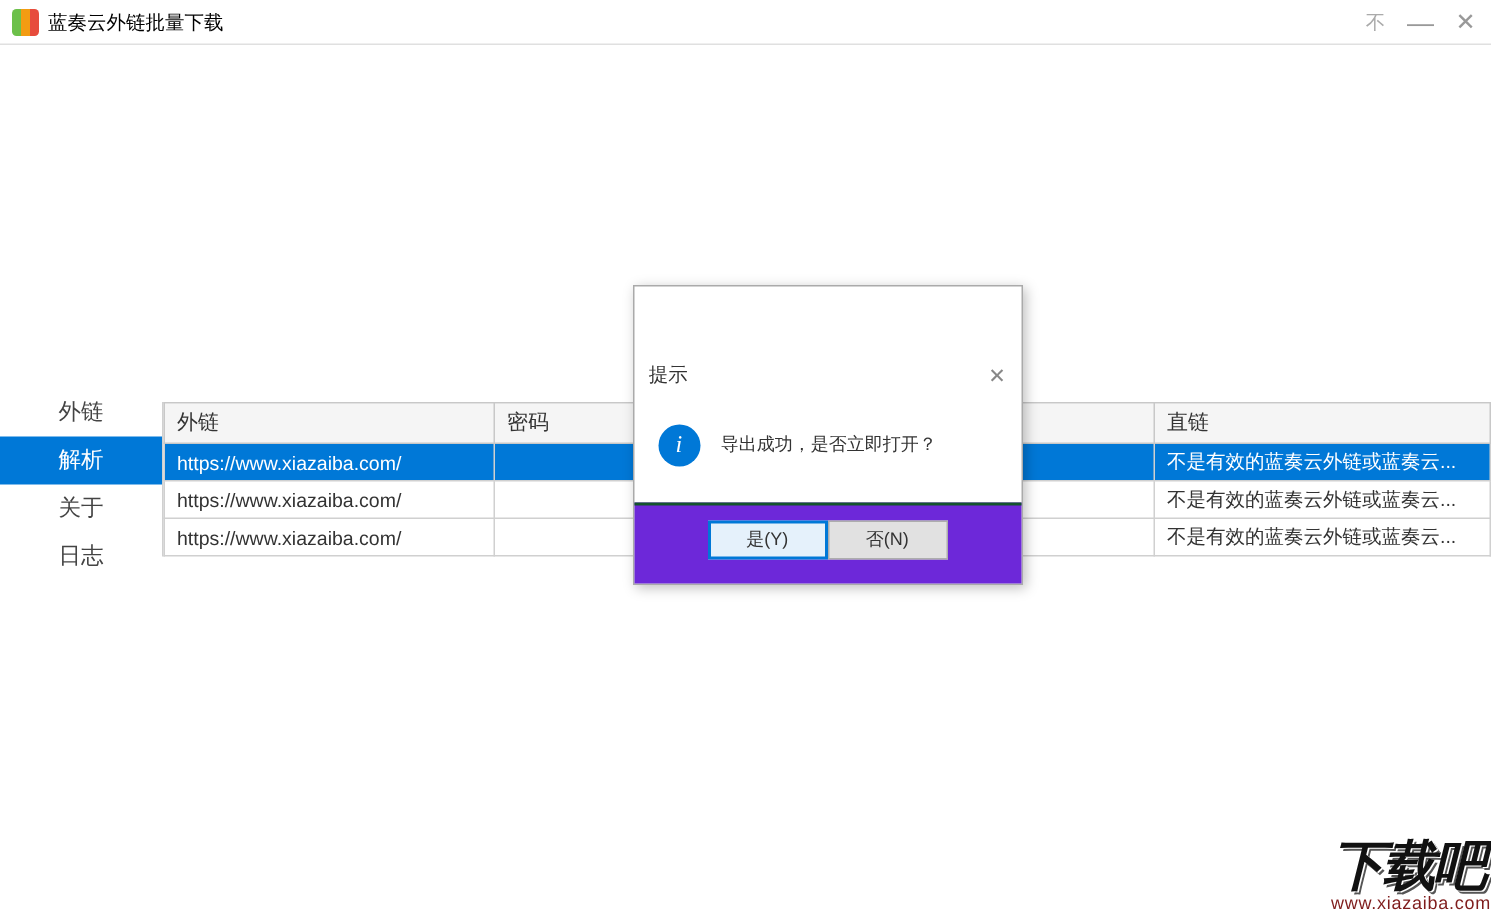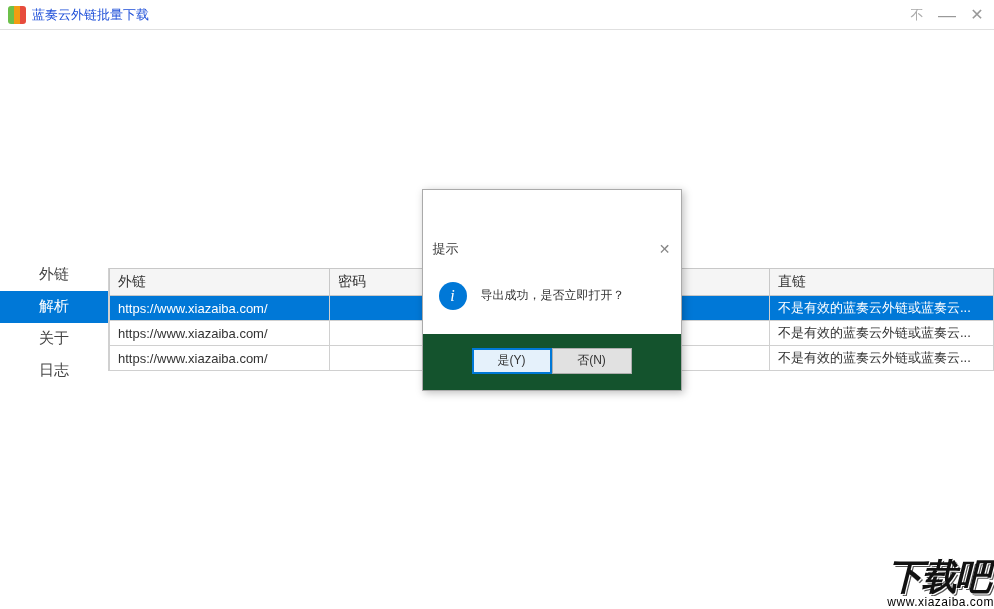--- a/index.html
+++ b/index.html
@@ -42,21 +42,21 @@
       background: #f39c12;
     }
     .app-icon-right {
       width: 6px;
       height: 18px;
       background: #e74c3c;
       border-radius: 0 3px 3px 0;
     }
     .app-title {
       flex: 1;
-      color: #1d4ed8;
+      color: #000000;
       font-size: 13px;
     }
     .window-controls {
       display: flex;
       gap: 12px;
       align-items: center;
     }
     .win-btn {
       width: 18px;
       height: 18px;
@@ -185,22 +185,22 @@
       flex-shrink: 0;
     }
     .dialog-msg {
       font-size: 12px;
       color: #333;
     }
     .dialog-buttons {
       display: flex;
       justify-content: center;
       padding: 10px 0 16px 0;
-      border-top: 4px solid #14532d;
-      background: #14532d;
+      border-top: 2px solid #14532d;
+      background: #6d28d9;
     }
     .dlg-btn {
       width: 80px;
       height: 26px;
       background: #e1e1e1;
       border: 1px solid #adadad;
       font-size: 12px;
       cursor: pointer;
       color: #333;
     }
@@ -219,21 +219,21 @@
     .wm-big {
       font-size: 36px;
       font-weight: 900;
       font-style: italic;
       letter-spacing: -2px;
       text-shadow: 1px 1px 0 #fff, 2px 2px 0 #555;
       line-height: 1;
     }
     .wm-small {
       font-size: 12px;
-      color: #000000;
+      color: #7f1d1d;
       letter-spacing: 0.5px;
     }
   </style>
 </head>
 <body>
 
 <div class="titlebar">
   <div class="app-icon">
     <div class="app-icon-shape">
       <div class="app-icon-left"></div>

